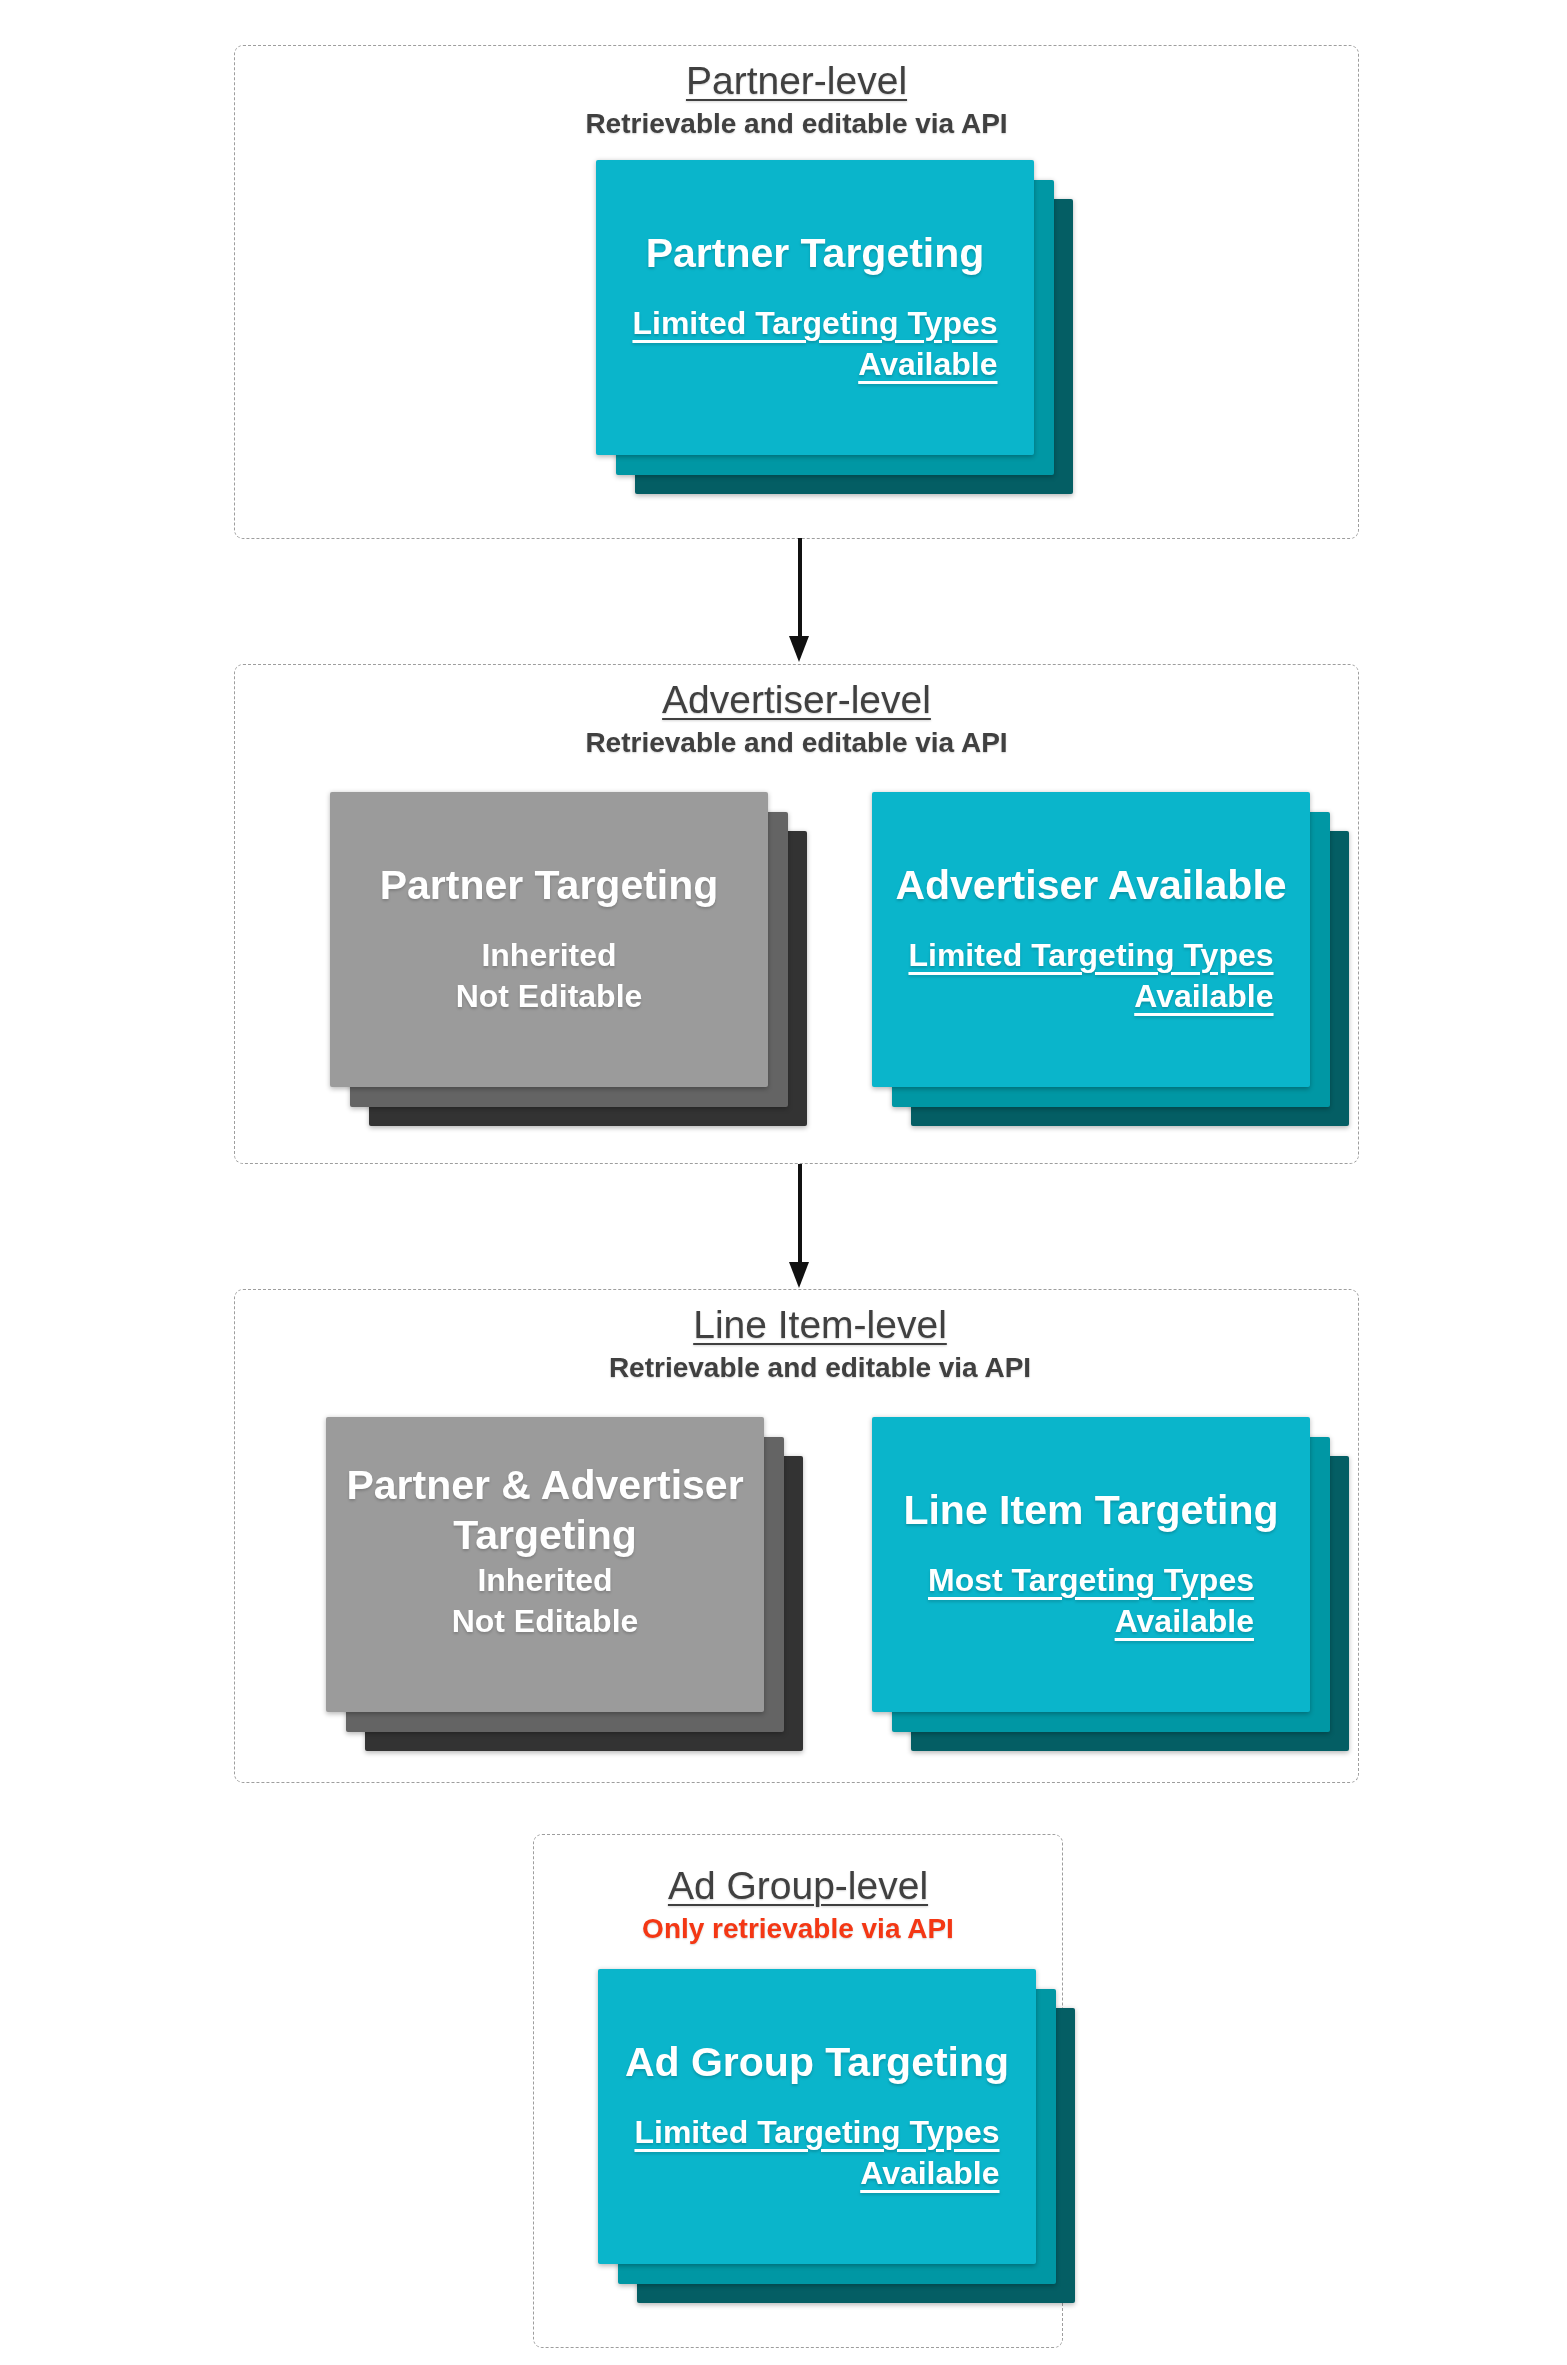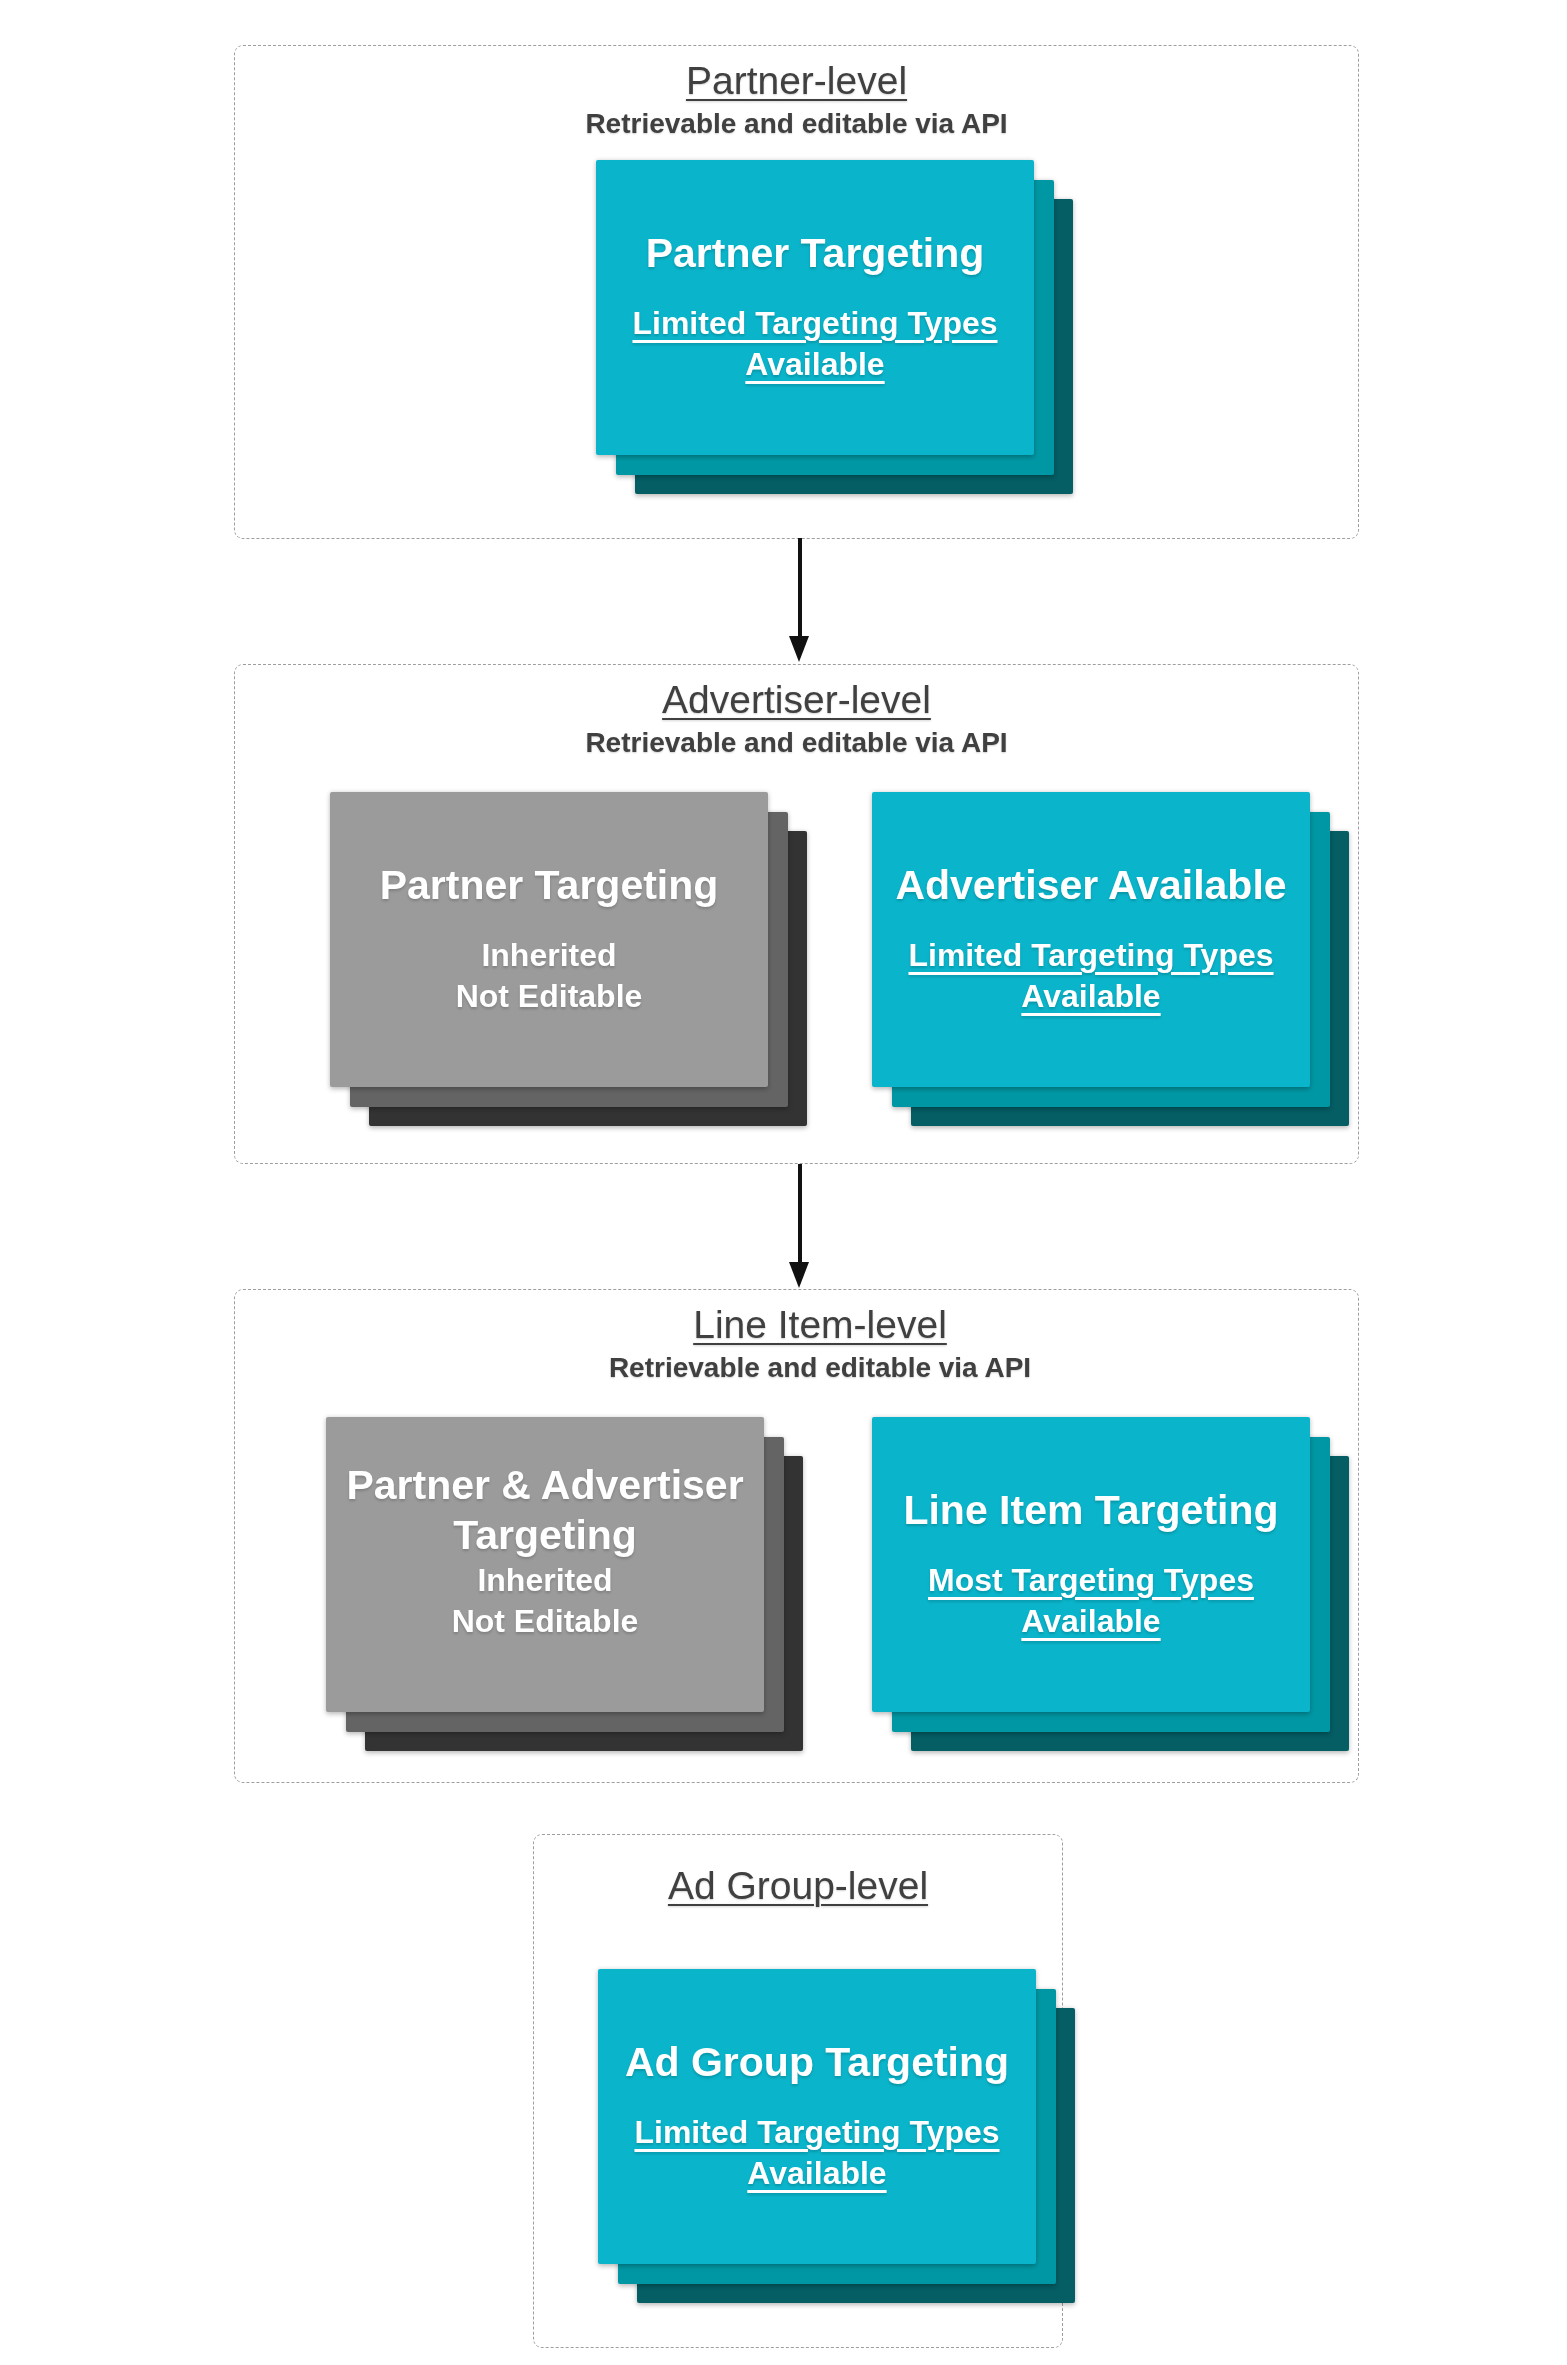--- a/index.html
+++ b/index.html
@@ -72,20 +72,21 @@
     margin-top:7.1px;
     font-size:32px; font-weight:700; line-height:41px;
     color:#ffffff; text-align:center;
     text-shadow:0 1.8px 2.7px rgba(0,0,0,0.18);
   }
   .card-body span, .card-title span { display:block; }
   .card-body.link span {
     text-decoration:underline;
     text-decoration-thickness:2.7px;
     text-underline-offset:6.3px;
+    text-align:right;
   }
 
   
   #stack-partner        { left:329px; top:114px; }
   #stack-adv-partner    { left:63px;  top:127px; }
   #stack-adv-advertiser { left:605px; top:127px; }
   #stack-li-inherited   { left:59px;  top:127px; }
   #stack-li-lineitem    { left:605px; top:127px; }
   #stack-adgroup        { left:32px;  top:134px; }
 
@@ -200,20 +201,21 @@
         <div class="card-body link">
           <span>Most Targeting Types</span>
           <span>Available</span>
         </div>
       </div>
     </div>
   </section>
 
   <section class="level-box" id="box-adgroup">
     <div class="level-title">Ad Group-level</div>
+    <div class="level-subtitle red">Only retrievable via API</div>
     <div class="stack teal" id="stack-adgroup">
       <div class="layer back"></div>
       <div class="layer mid"></div>
       <div class="card">
         <div class="card-title">
           <span>Ad Group Targeting</span>
         </div>
         <div class="card-body link">
           <span>Limited Targeting Types</span>
           <span>Available</span>

